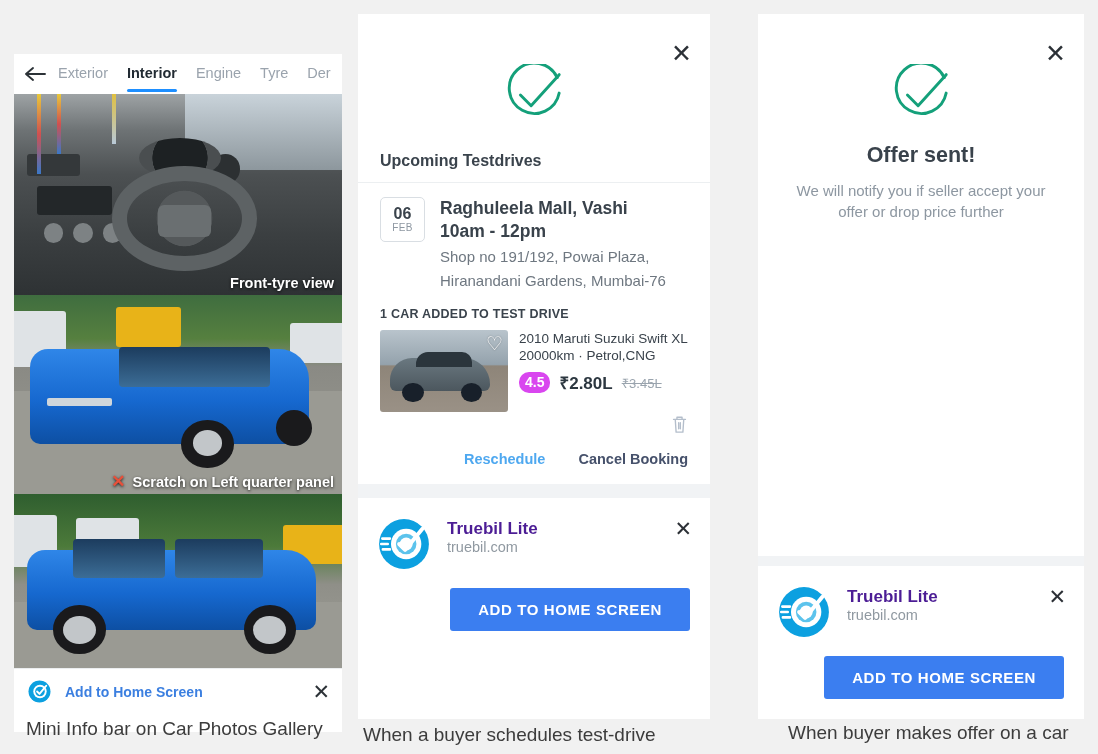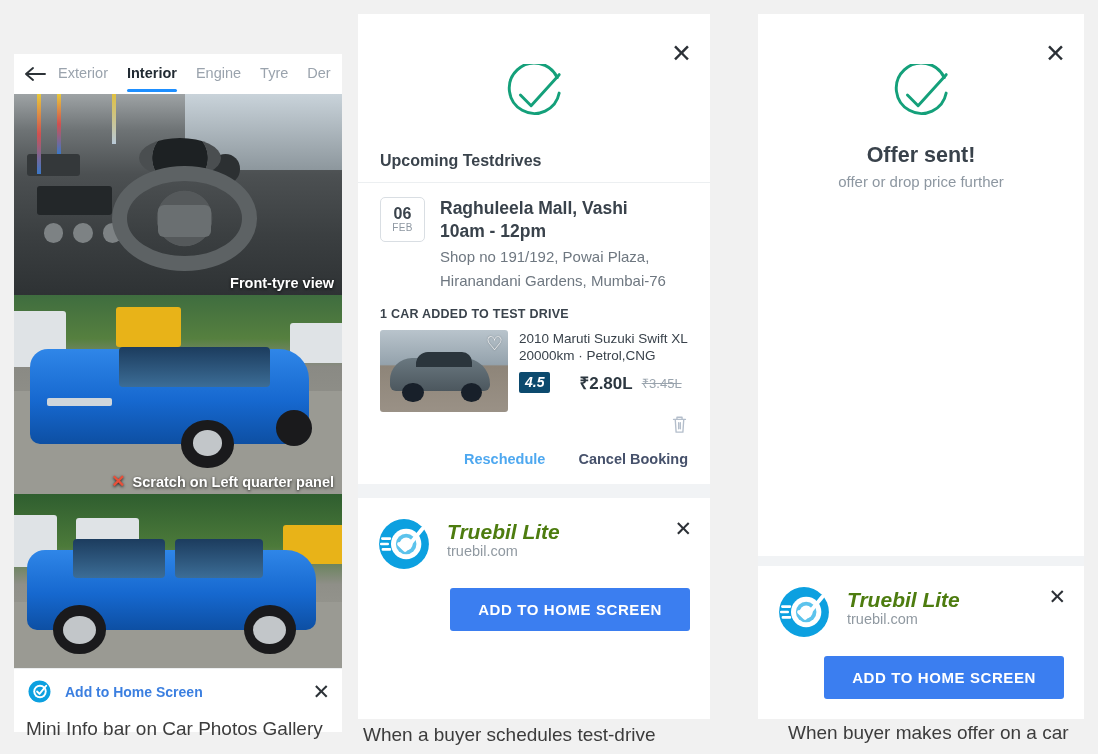--- a/index.html
+++ b/index.html
@@ -173,38 +173,38 @@
       background:#18202a; border-radius:50%; }
   .heart {
     position:absolute; right:5px; top:4px;
     font-size: 19px; color:#fff; line-height:1;
     text-shadow: 0 0 2px rgba(0,0,0,.45);
   }
   .car-info { padding-left: 11px; padding-top: 1px; min-width: 0; }
   .car-title { font-size: 13.5px; color:#39424b; white-space:nowrap; overflow:hidden; }
   .car-spec { font-size: 13.5px; color:#39424b; margin-top: 2px; }
   .price-row { display:flex; align-items:center; gap: 9px; margin-top: 8px; }
-  .rating { background:#0c4a6e; color:#fff; font-size:14px; font-weight:bold;
-            padding: 2px 6px; border-radius: 2px; line-height:1.25;font-style:italic; }
-  .price-now { font-size: 17px; font-weight: bold; color:#2c3740;margin-left:20px; }
+  .rating { background:#d946ef; color:#fff; font-size:14px; font-weight:bold;
+            padding: 2px 6px; border-radius: 10px; line-height:1.25; }
+  .price-now { font-size: 17px; font-weight: bold; color:#2c3740; }
   .price-old { font-size: 13px; color:#9aa4ae; text-decoration: line-through; }
   .trash-row { display:flex; justify-content:flex-end; padding: 2px 22px 0 0; }
 
   .links-row { display:flex; justify-content:flex-end; gap: 33px;
                padding: 16px 22px 17px 0; }
   .link-resched { color:#4ea8f0; font-size: 14.5px; font-weight: bold; }
   .link-cancel  { color:#46516b; font-size: 14.5px; font-weight: bold; }
 
   .gap-strip { background:#f1f3f5; }
 
   
   .banner { background:#fff; padding: 20px 20px 0 20px; position: relative; }
   .banner-top { display:flex; align-items:flex-start; }
   .banner-txt { margin-left: 17px; padding-top: 2px; }
-  .banner-name { font-size: 21px; font-weight: bold; color:#4d7c0f; line-height:1.1;font-style:italic; }
+  .banner-name { font-size: 17px; font-weight: bold; color:#4c1d95; line-height:1.1; }
   .banner-url  { font-size: 14.5px; color:#9099a1; }
   .banner-close { position:absolute; right: 18px; top: 20px;
                   font-size: 21px; color:#2c3036; line-height:1; font-weight:300; }
   .banner-btn-wrap { display:flex; justify-content:flex-end; padding: 18px 0 20px 0; }
   .btn-install {
     background:#3b7ef0; color:#fff;
     font-size: 15px; font-weight: bold; letter-spacing: .6px;
     border: none; border-radius: 3px;
     padding: 13px 28px;
     font-family: "Liberation Sans", sans-serif;
@@ -388,20 +388,21 @@
     <div class="dlg-body">
       <div class="check-wrap">
         <svg width="62" height="62" viewBox="0 0 64 64">
           <path d="M56 14 A26 26 0 1 0 58 30" stroke="#14a07a" stroke-width="3" fill="none" stroke-linecap="round"></path>
           <path d="M18 32 L29 43 L58 11" stroke="#14a07a" stroke-width="3" fill="none" stroke-linecap="round" stroke-linejoin="round"></path>
         </svg>
       </div>
       <div class="head-big">
         <b>Offer sent!</b>
       </div>
+      <div class="sub-text">We will notify you if seller accept your</div>
       <div class="sub-text" style="margin-top:0;">offer or drop price further</div>
     </div>
 
     <div style="position:absolute; left:0; right:0; bottom:0;">
       <div class="gap-strip" style="height:10px;"></div>
       <div class="banner">
         <span class="banner-close">✕</span>
         <div class="banner-top">
           <svg width="52" height="52" viewBox="0 0 48 48">
             <circle cx="24" cy="24" r="23" fill="#0ca0e0"></circle>

